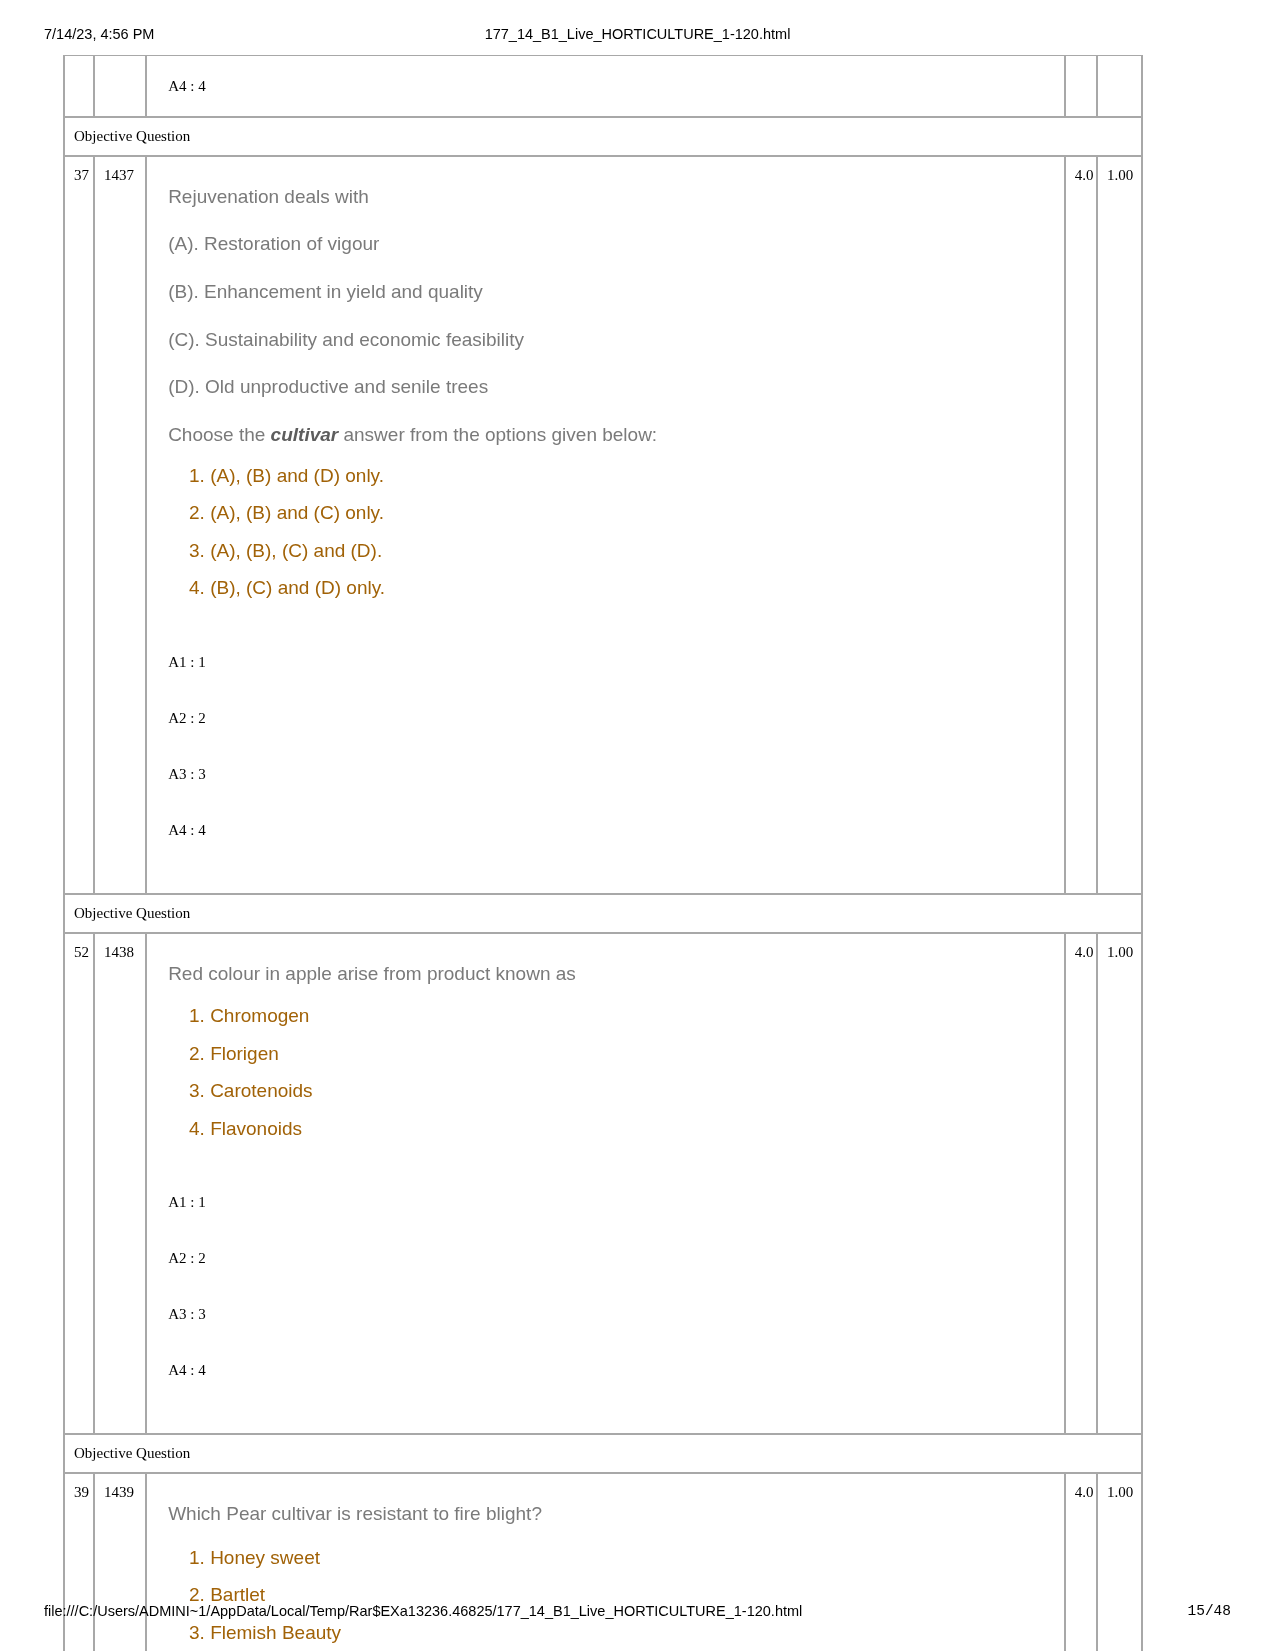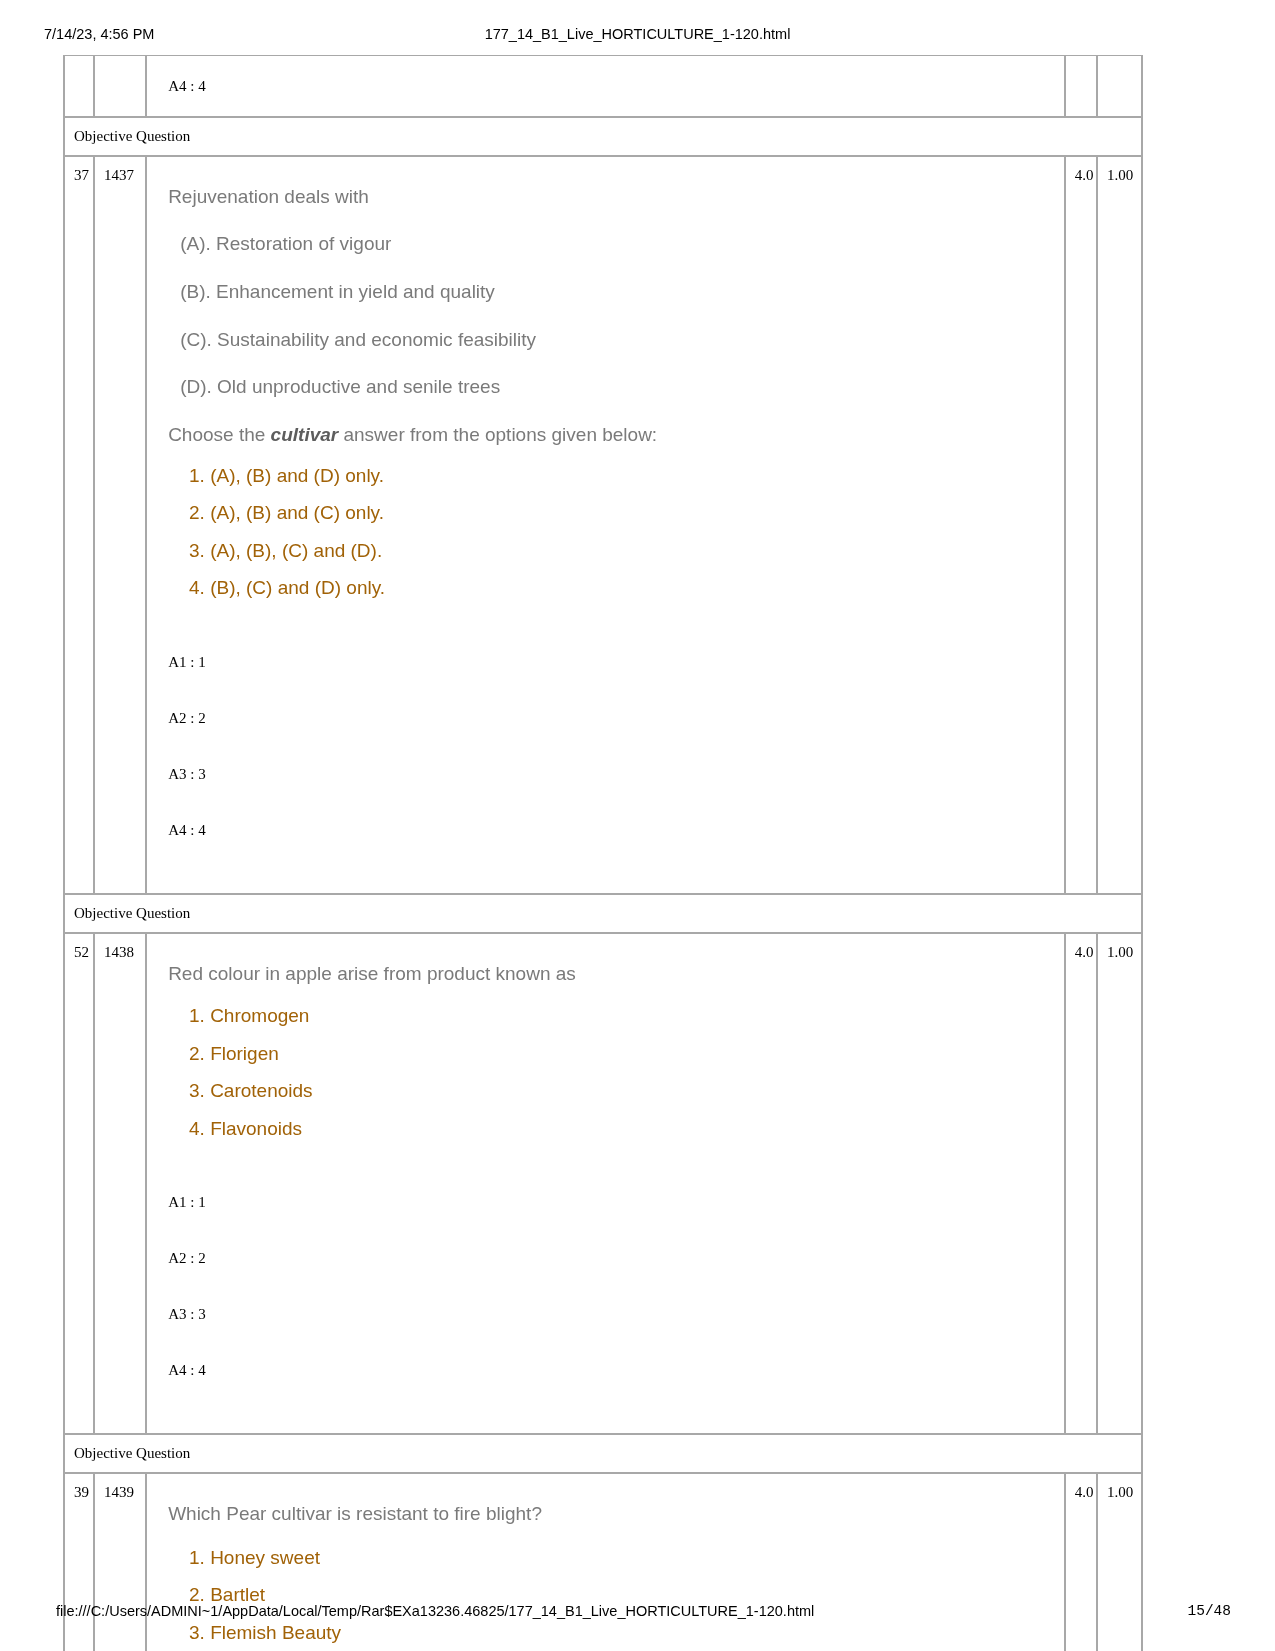--- a/index.html
+++ b/index.html
@@ -46,21 +46,21 @@
     bottom: 28px;
     left: 0;
     width: 1275px;
     height: 20px;
     font-family: "Liberation Sans", sans-serif;
     font-size: 14.5px;
     color: #000;
   }
   .print-footer .pf-left {
     position: absolute;
-    left: 56px;
+    left: 44px;
     top: 0;
     white-space: nowrap;
   }
   .print-footer .pf-right {
     position: absolute;
     right: 44px;
     top: 0;
     white-space: nowrap;
     font-family: Liberation Mono, monospace;
   }
@@ -129,21 +129,21 @@
     font-family: "Liberation Sans", sans-serif;
     color: #7a7a7a;
     font-size: 19px;
     line-height: 1.35;
   }
   .qstem {
     margin: 0 0 22px 0;
     color: #7a7a7a;
   }
   .qsub {
-    margin: 0 0 22px 12px;
+    margin: 0 0 22px 0;
     color: #7a7a7a;
   }
   .qchoose {
     margin: 0 0 14px 0;
     color: #7a7a7a;
   }
   .qchoose b {
     font-weight: bold;
     font-style: italic;
     color: #5d5d5d;

